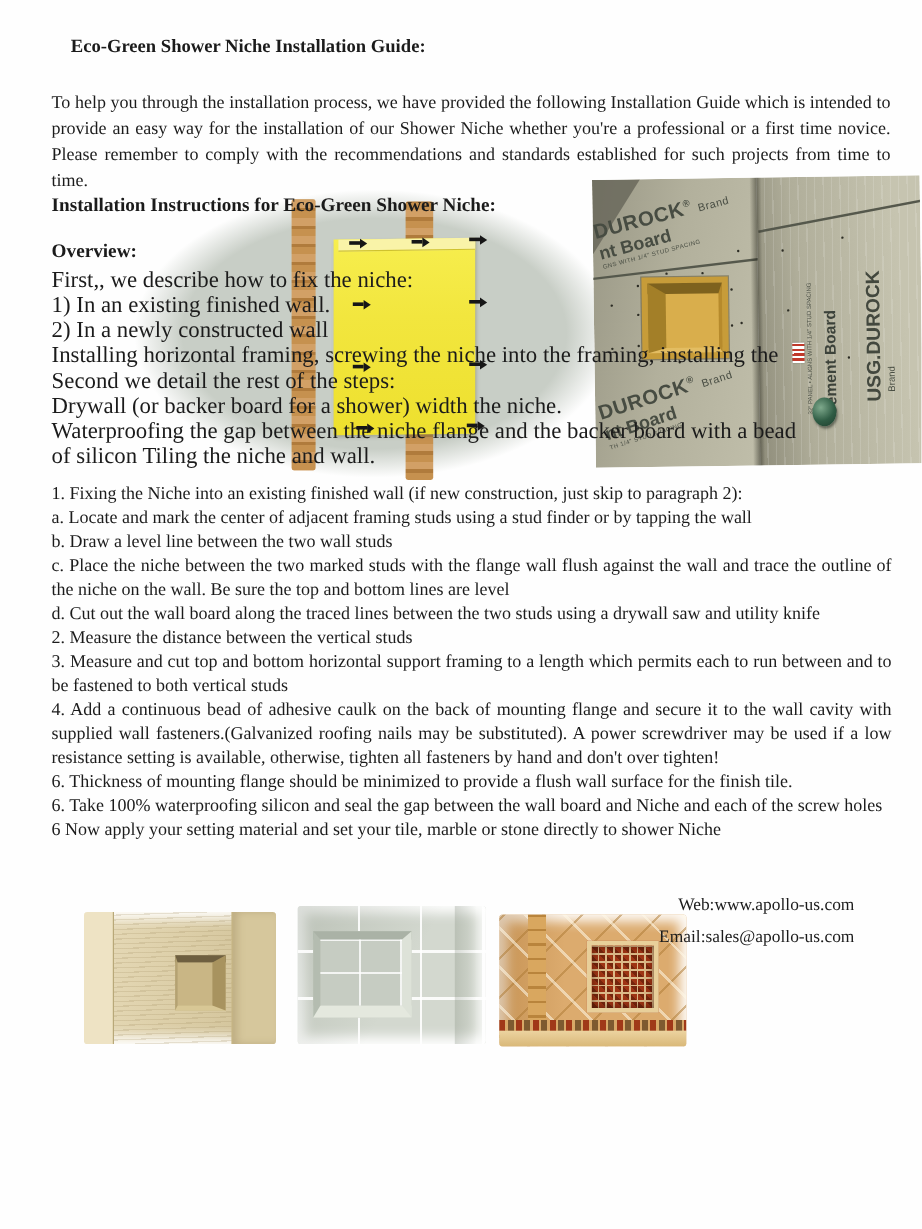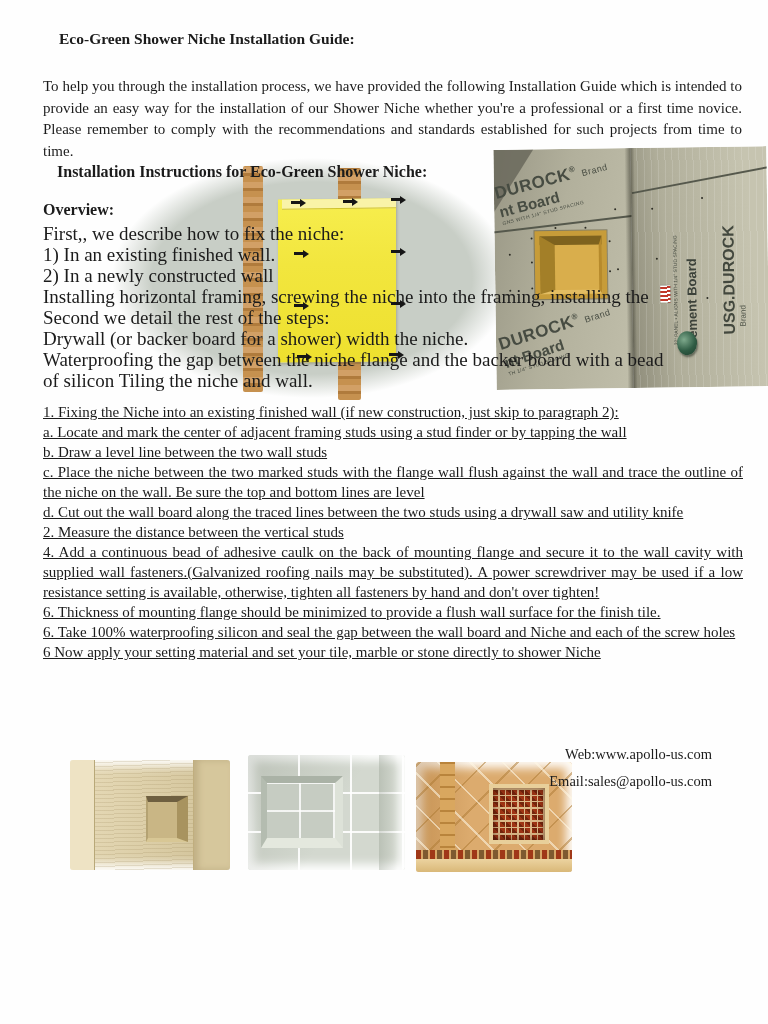--- a/index.html
+++ b/index.html
@@ -9,26 +9,26 @@
     --ink:#1b1b1b;
   }
   html,body{margin:0;padding:0;}
   body{width:768px;height:1024px;background:#ffffff;font-family:"Liberation Serif",serif;color:var(--ink);}
   .abs{position:absolute;}
   #page{position:relative;width:768px;height:1024px;background:#fefefe;overflow:hidden;}
 
   
   .doc-title{left:43px;top:30px;font-size:15.5px;font-weight:bold;z-index:7;margin-left:16px;}
   .intro{left:43px;top:76px;width:699px;font-size:15px;line-height:21.5px;text-align:justify;z-index:7;}
-  .h-instructions{left:57px;top:163px;font-size:16px;font-weight:bold;z-index:7;text-align:right;}
+  .h-instructions{left:43px;top:163px;font-size:16px;font-weight:bold;z-index:7;text-align:right;}
   .h-overview{left:43px;top:201px;font-size:16px;font-weight:bold;z-index:7;}
   .ov-lines{left:43px;top:223px;font-size:19px;line-height:21px;z-index:5;}
   .ov-lines div{white-space:nowrap;}
   .steps{left:43px;top:402px;width:700px;font-size:15px;line-height:20px;z-index:7;}
-  .steps p{margin:0;text-align:justify;text-decoration:underline;}
+  .steps p{margin:0;text-align:justify;}
   .contact{right:56px;top:741px;text-align:right;font-size:14.5px;line-height:27px;z-index:7;}
 
   
   .oval{left:112px;top:158px;width:400px;height:240px;z-index:1;
     background:radial-gradient(closest-side,var(--oval-sage) 0%,var(--oval-sage) 80%,rgba(200,206,198,0) 100%);}
   .stud{z-index:2;border-radius:2px;
     background:repeating-linear-gradient(0deg,var(--stud-wood) 0 6px,#b07b3c 6px 9px,#d2a066 9px 15px);}
   .stud-l{left:243px;top:166px;width:20px;height:226px;}
   .stud-r{left:338px;top:168px;width:23px;height:232px;}
   .nbox{left:278px;top:199px;width:118px;height:163px;z-index:3;transform:skewY(-0.6deg);
@@ -187,20 +187,21 @@
     <div class="abs dw-corner"></div>
   </div>
 
   <div class="abs steps">
     <p>1. Fixing the Niche into an existing finished wall (if new construction, just skip to paragraph 2):</p>
     <p>a. Locate and mark the center of adjacent framing studs using a stud finder or by tapping the wall</p>
     <p>b. Draw a level line between the two wall studs</p>
     <p>c. Place the niche between the two marked studs with the flange wall flush against the wall and trace the outline of the niche on the wall. Be sure the top and bottom lines are level</p>
     <p>d. Cut out the wall board along the traced lines between the two studs using a drywall saw and utility knife</p>
     <p>2. Measure the distance between the vertical studs</p>
+    <p>3. Measure and cut top and bottom horizontal support framing to a length which permits each to run between and to be fastened to both vertical studs</p>
     <p>4. Add a continuous bead of adhesive caulk on the back of mounting flange and secure it to the wall cavity with supplied wall fasteners.(Galvanized roofing nails may be substituted). A power screwdriver may be used if a low resistance setting is available, otherwise, tighten all fasteners by hand and don't over tighten!</p>
     <p>6. Thickness of mounting flange should be minimized to provide a flush wall surface for the finish tile.</p>
     <p>6. Take 100% waterproofing silicon and seal the gap between the wall board and Niche and each of the screw holes</p>
     <p>6 Now apply your setting material and set your tile, marble or stone directly to shower Niche</p>
   </div>
 
   <div class="abs contact">
     <div>Web:www.apollo-us.com</div>
     <div>Email:sales@apollo-us.com</div>
   </div>

